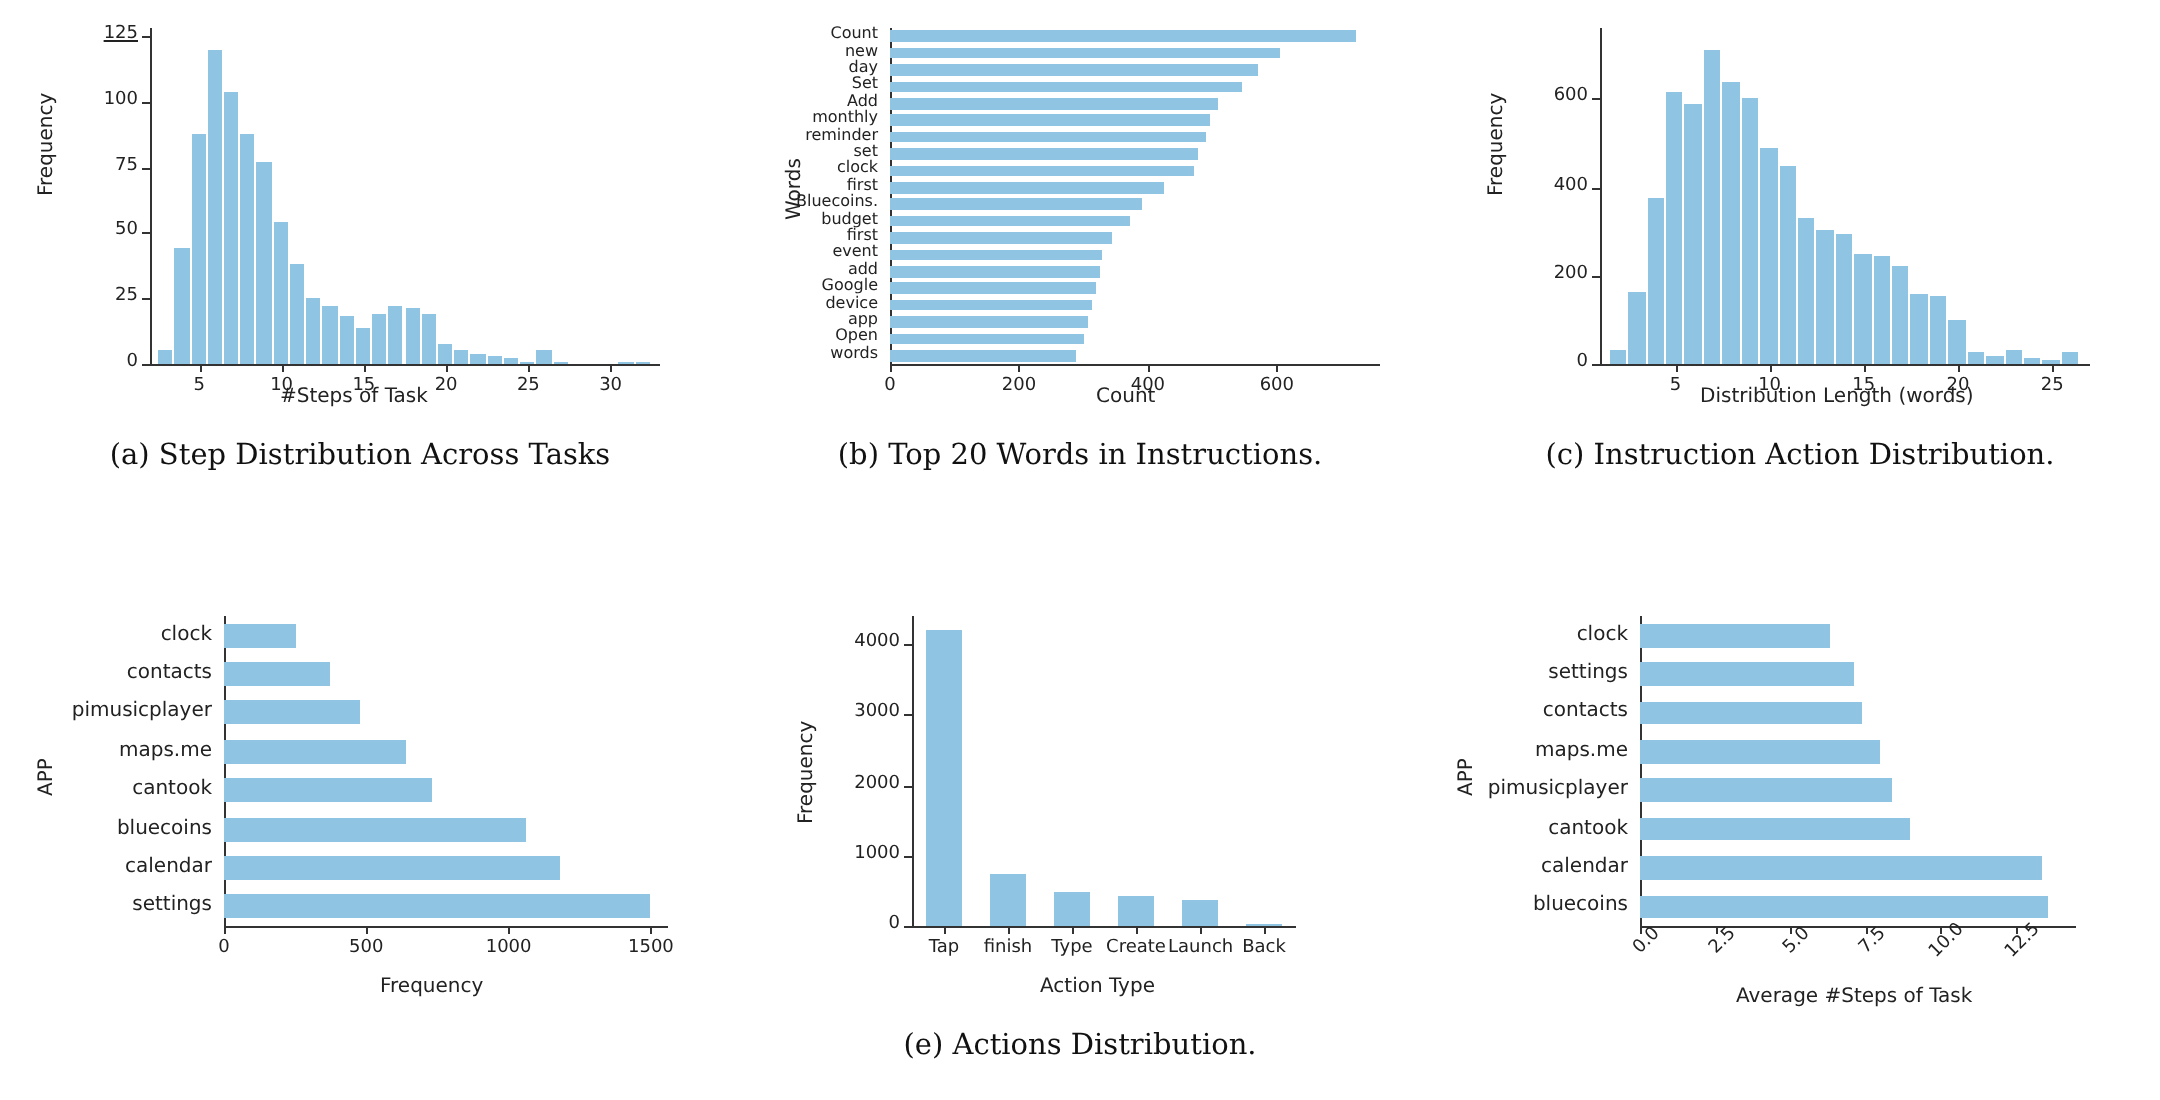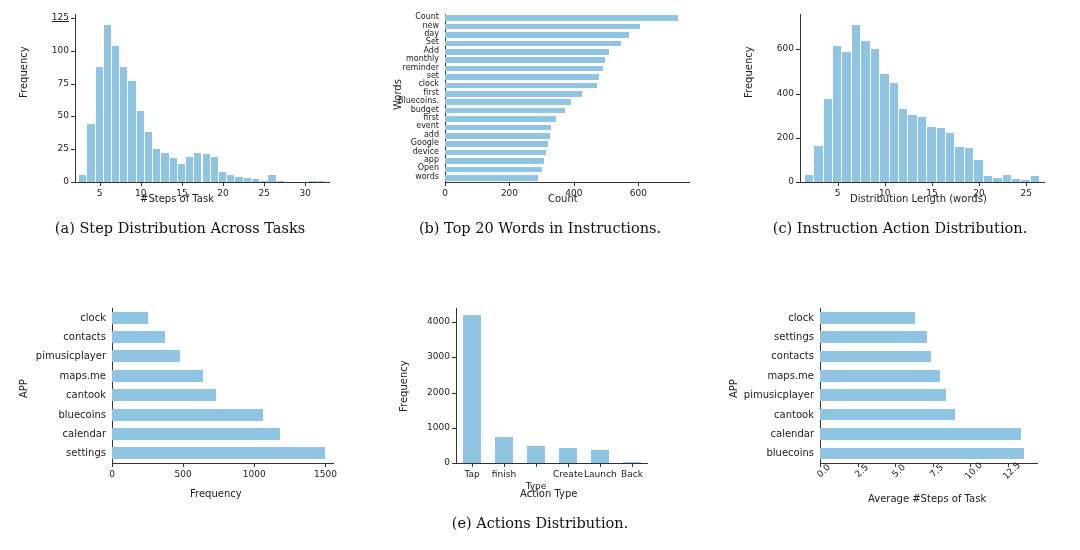--- a/index.html
+++ b/index.html
@@ -295,21 +295,21 @@
     <div class="plot-area" style="position:absolute; left:96px; top:18px; width:192px; height:155px;">
       <div class="axis-line" style="left:0; top:155px; width:192px; height:1px;"></div>
       <div class="axis-line" style="left:0; top:0; width:1px; height:155px;"></div>
     <div class="bar" style="left:7.20px; top:7.05px; width:17.60px; height:147.95px; background:#8fc4e3;"></div>
         <div class="tick-label" style="left:0.00px; top:161px; width:32.00px; text-align:center;">Tap</div>
         <div class="tick" style="left:16.00px; top:155px; width:1px; height:4px;"></div>
         <div class="bar" style="left:39.20px; top:128.93px; width:17.60px; height:26.07px; background:#8fc4e3;"></div>
         <div class="tick-label" style="left:32.00px; top:161px; width:32.00px; text-align:center;">finish</div>
         <div class="tick" style="left:48.00px; top:155px; width:1px; height:4px;"></div>
         <div class="bar" style="left:71.20px; top:138.09px; width:17.60px; height:16.91px; background:#8fc4e3;"></div>
-        <div class="tick-label" style="left:64.00px; top:161px; width:32.00px; text-align:center;margin-top:12px;">Type</div>
+        <div class="tick-label" style="left:64.00px; top:161px; width:32.00px; text-align:center;">Type</div>
         <div class="tick" style="left:80.00px; top:155px; width:1px; height:4px;"></div>
         <div class="bar" style="left:103.20px; top:140.20px; width:17.60px; height:14.80px; background:#8fc4e3;"></div>
         <div class="tick-label" style="left:96.00px; top:161px; width:32.00px; text-align:center;">Create</div>
         <div class="tick" style="left:112.00px; top:155px; width:1px; height:4px;"></div>
         <div class="bar" style="left:135.20px; top:141.97px; width:17.60px; height:13.03px; background:#8fc4e3;"></div>
         <div class="tick-label" style="left:128.00px; top:161px; width:32.00px; text-align:center;">Launch</div>
         <div class="tick" style="left:144.00px; top:155px; width:1px; height:4px;"></div>
         <div class="bar" style="left:167.20px; top:153.59px; width:17.60px; height:1.41px; background:#8fc4e3;"></div>
         <div class="tick-label" style="left:160.00px; top:161px; width:32.00px; text-align:center;">Back</div>
         <div class="tick" style="left:176.00px; top:155px; width:1px; height:4px;"></div>

